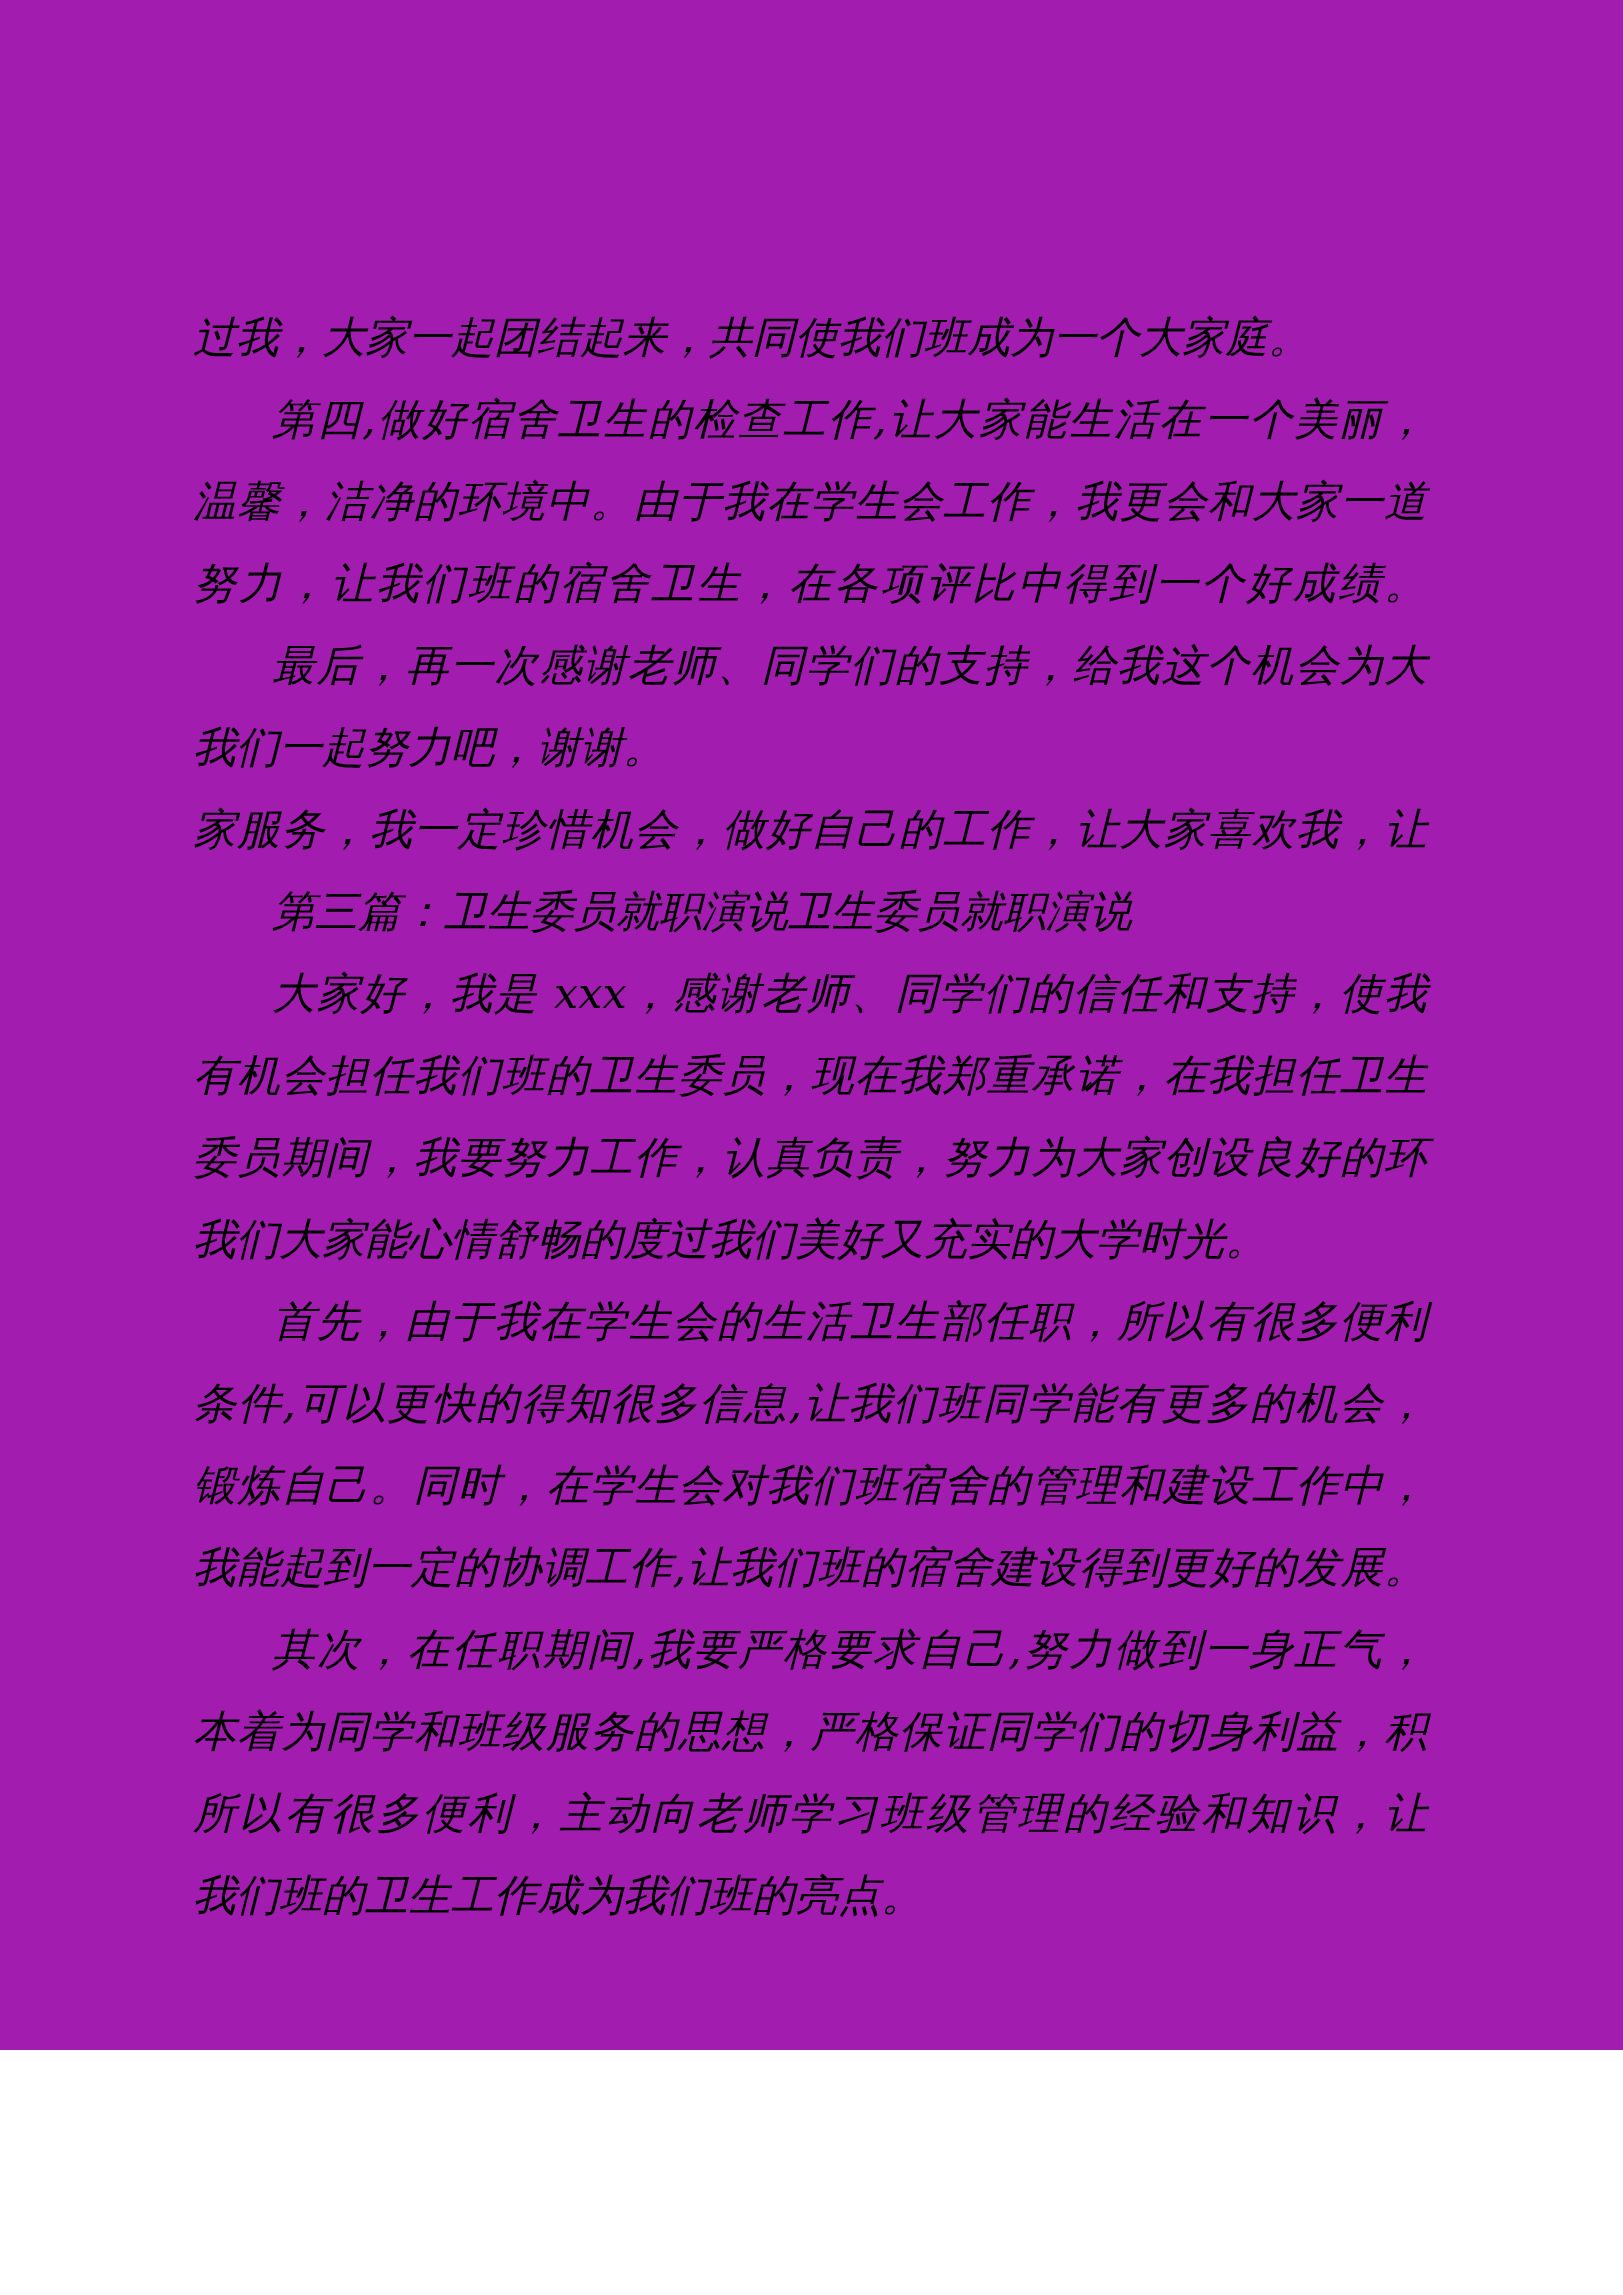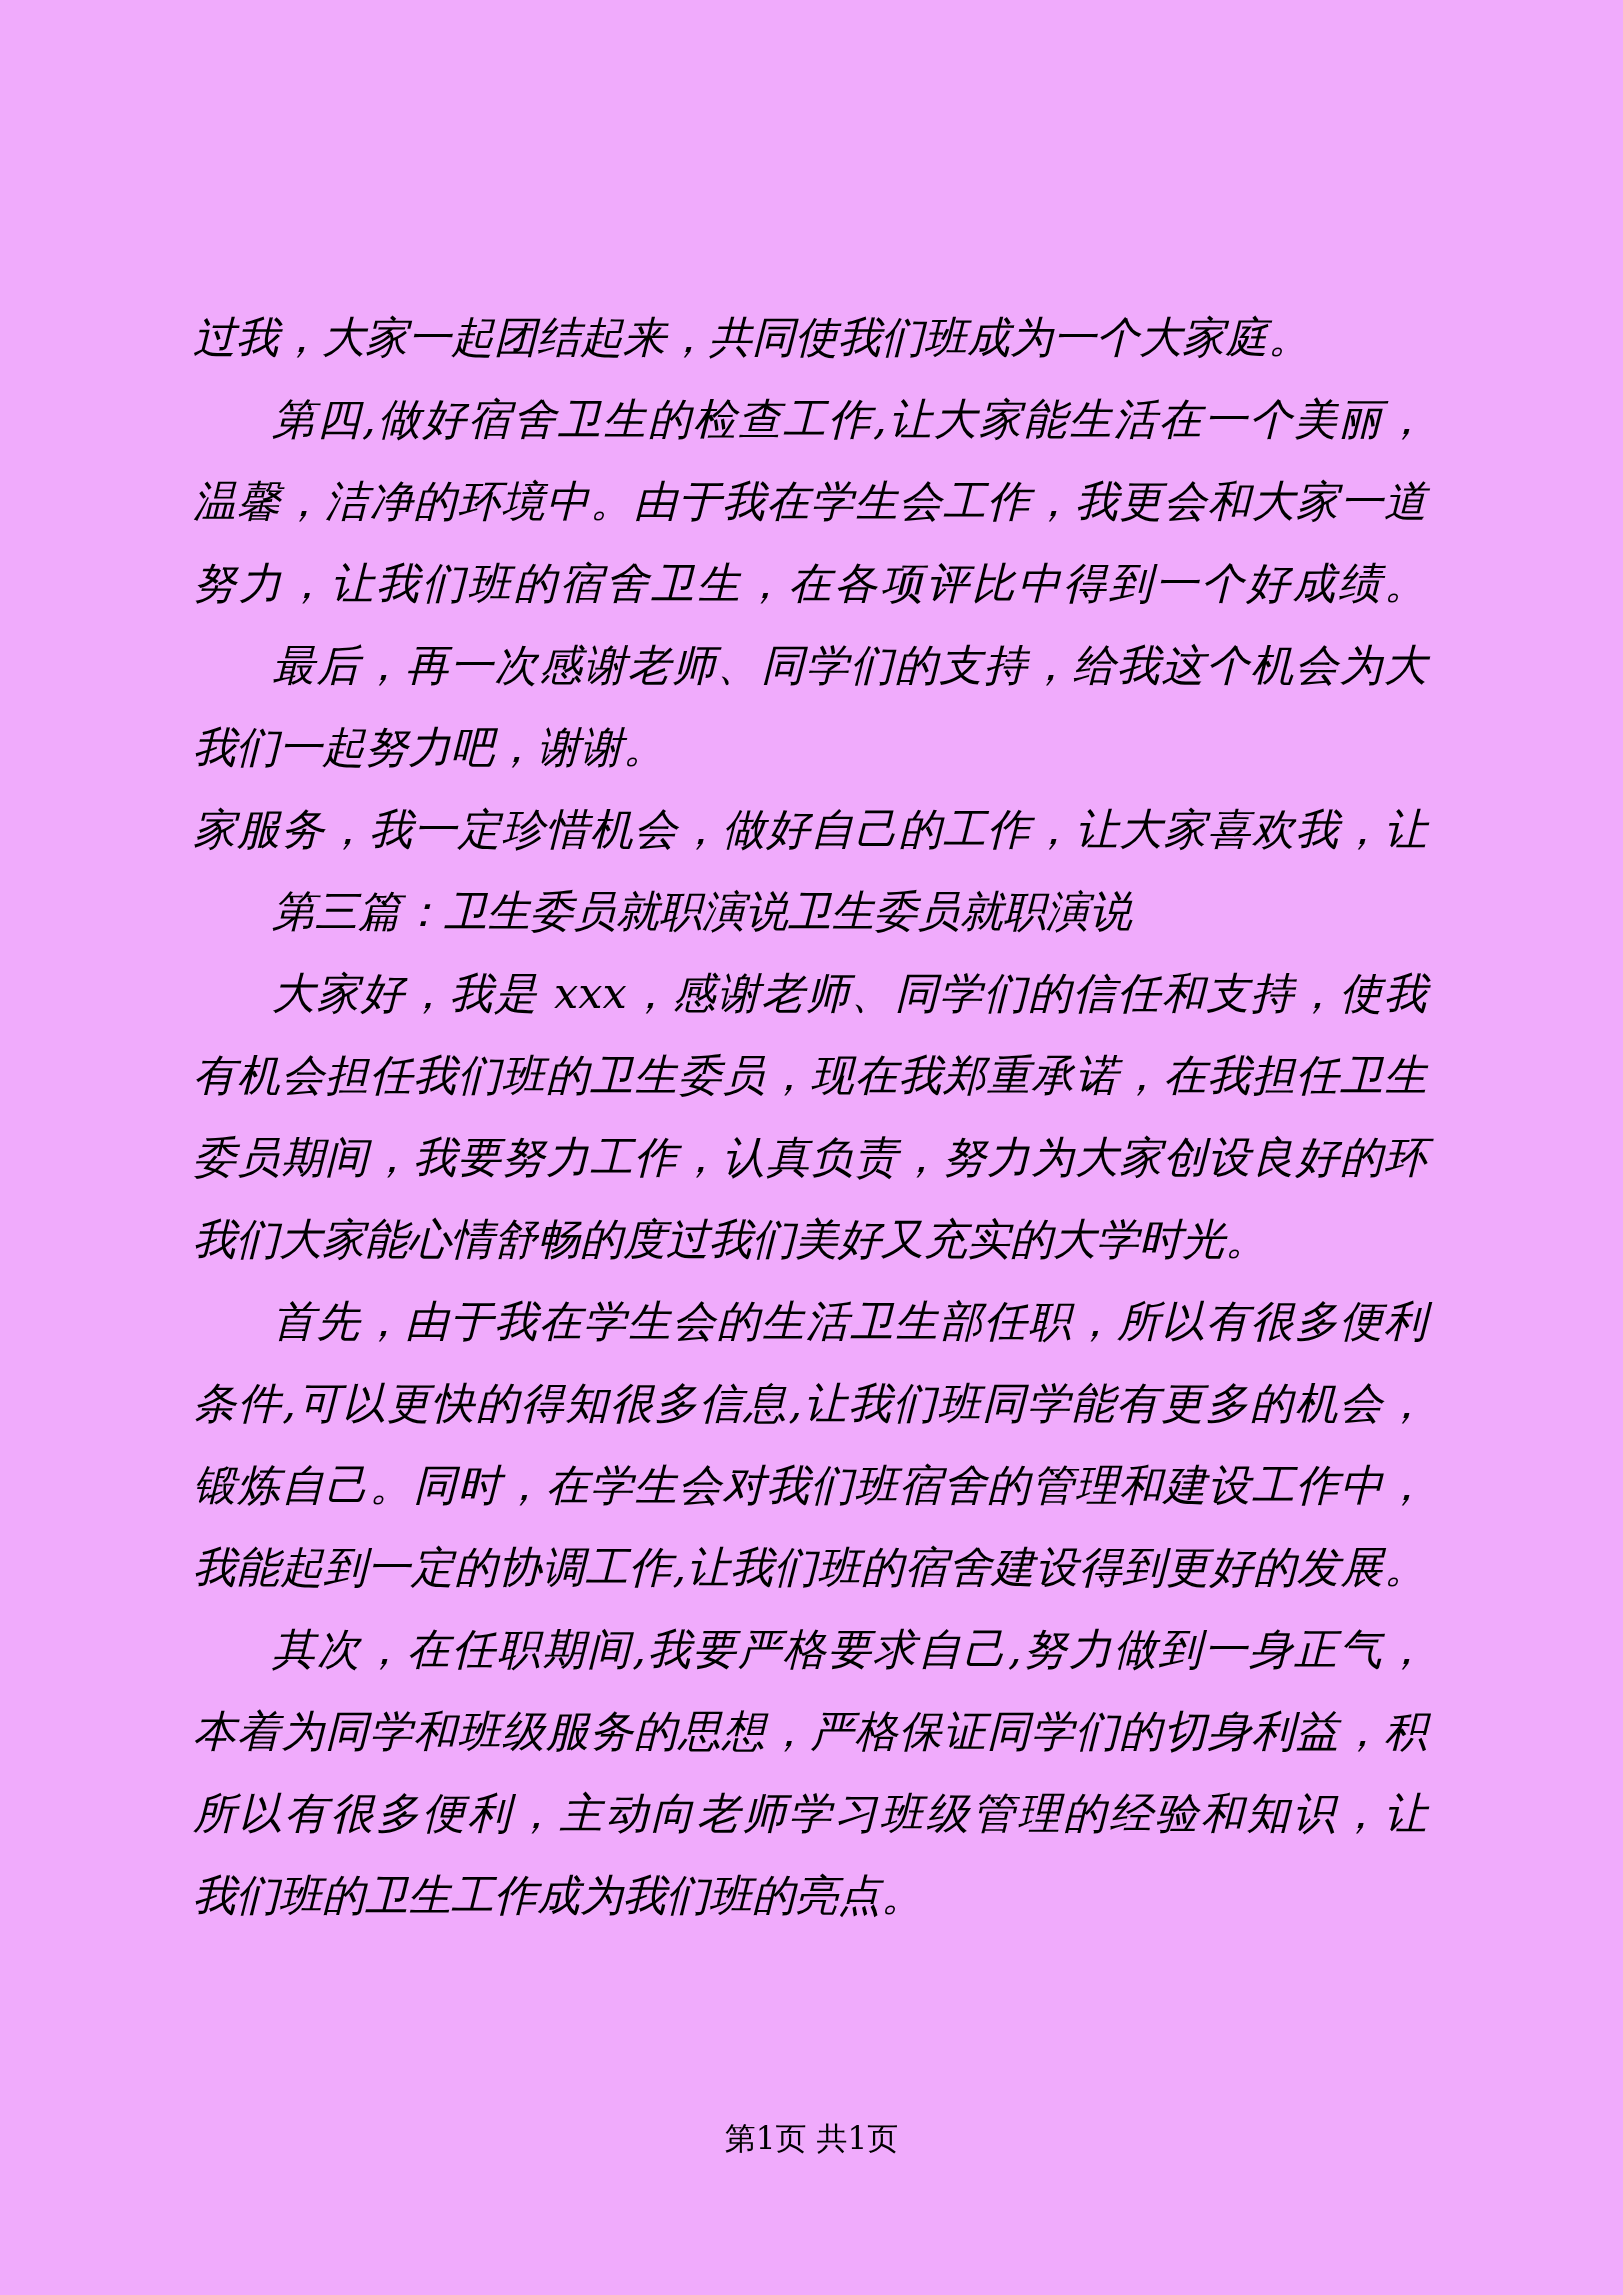--- a/index.html
+++ b/index.html
@@ -1,22 +1,22 @@
 <!DOCTYPE html>
 <html style="font-size:9px"><head>
 <meta charset="utf-8">
 <style>
   html, body { margin: 0; padding: 0; }
   body { background: #ffffff; }
 
   .page {
     position: relative;
     width: 1623px;
-    height: 2295px;
-    background: #f0abfc;
+    height: 2050px;
+    background: #a21caf;
     overflow: hidden;
     font-family: "DejaVu Serif", "Liberation Serif", serif;
     color: #000000;
   }
 
   .body-text {
     position: absolute;
     top: 296px;
     left: 193px;
     width: 1234px;

